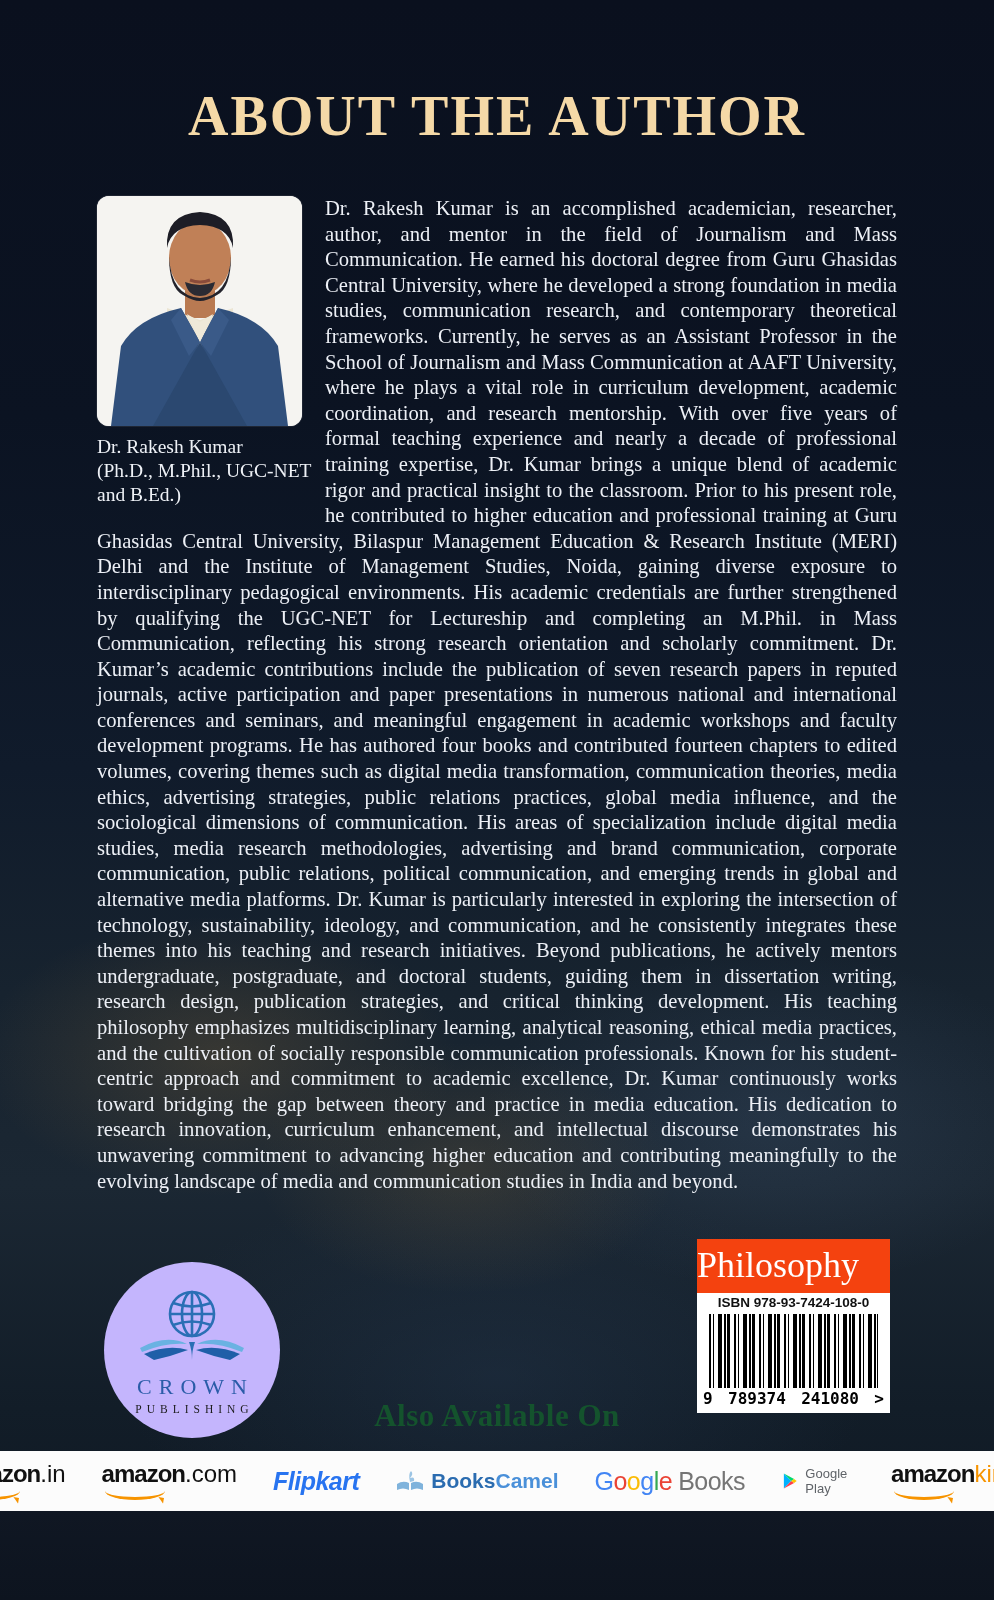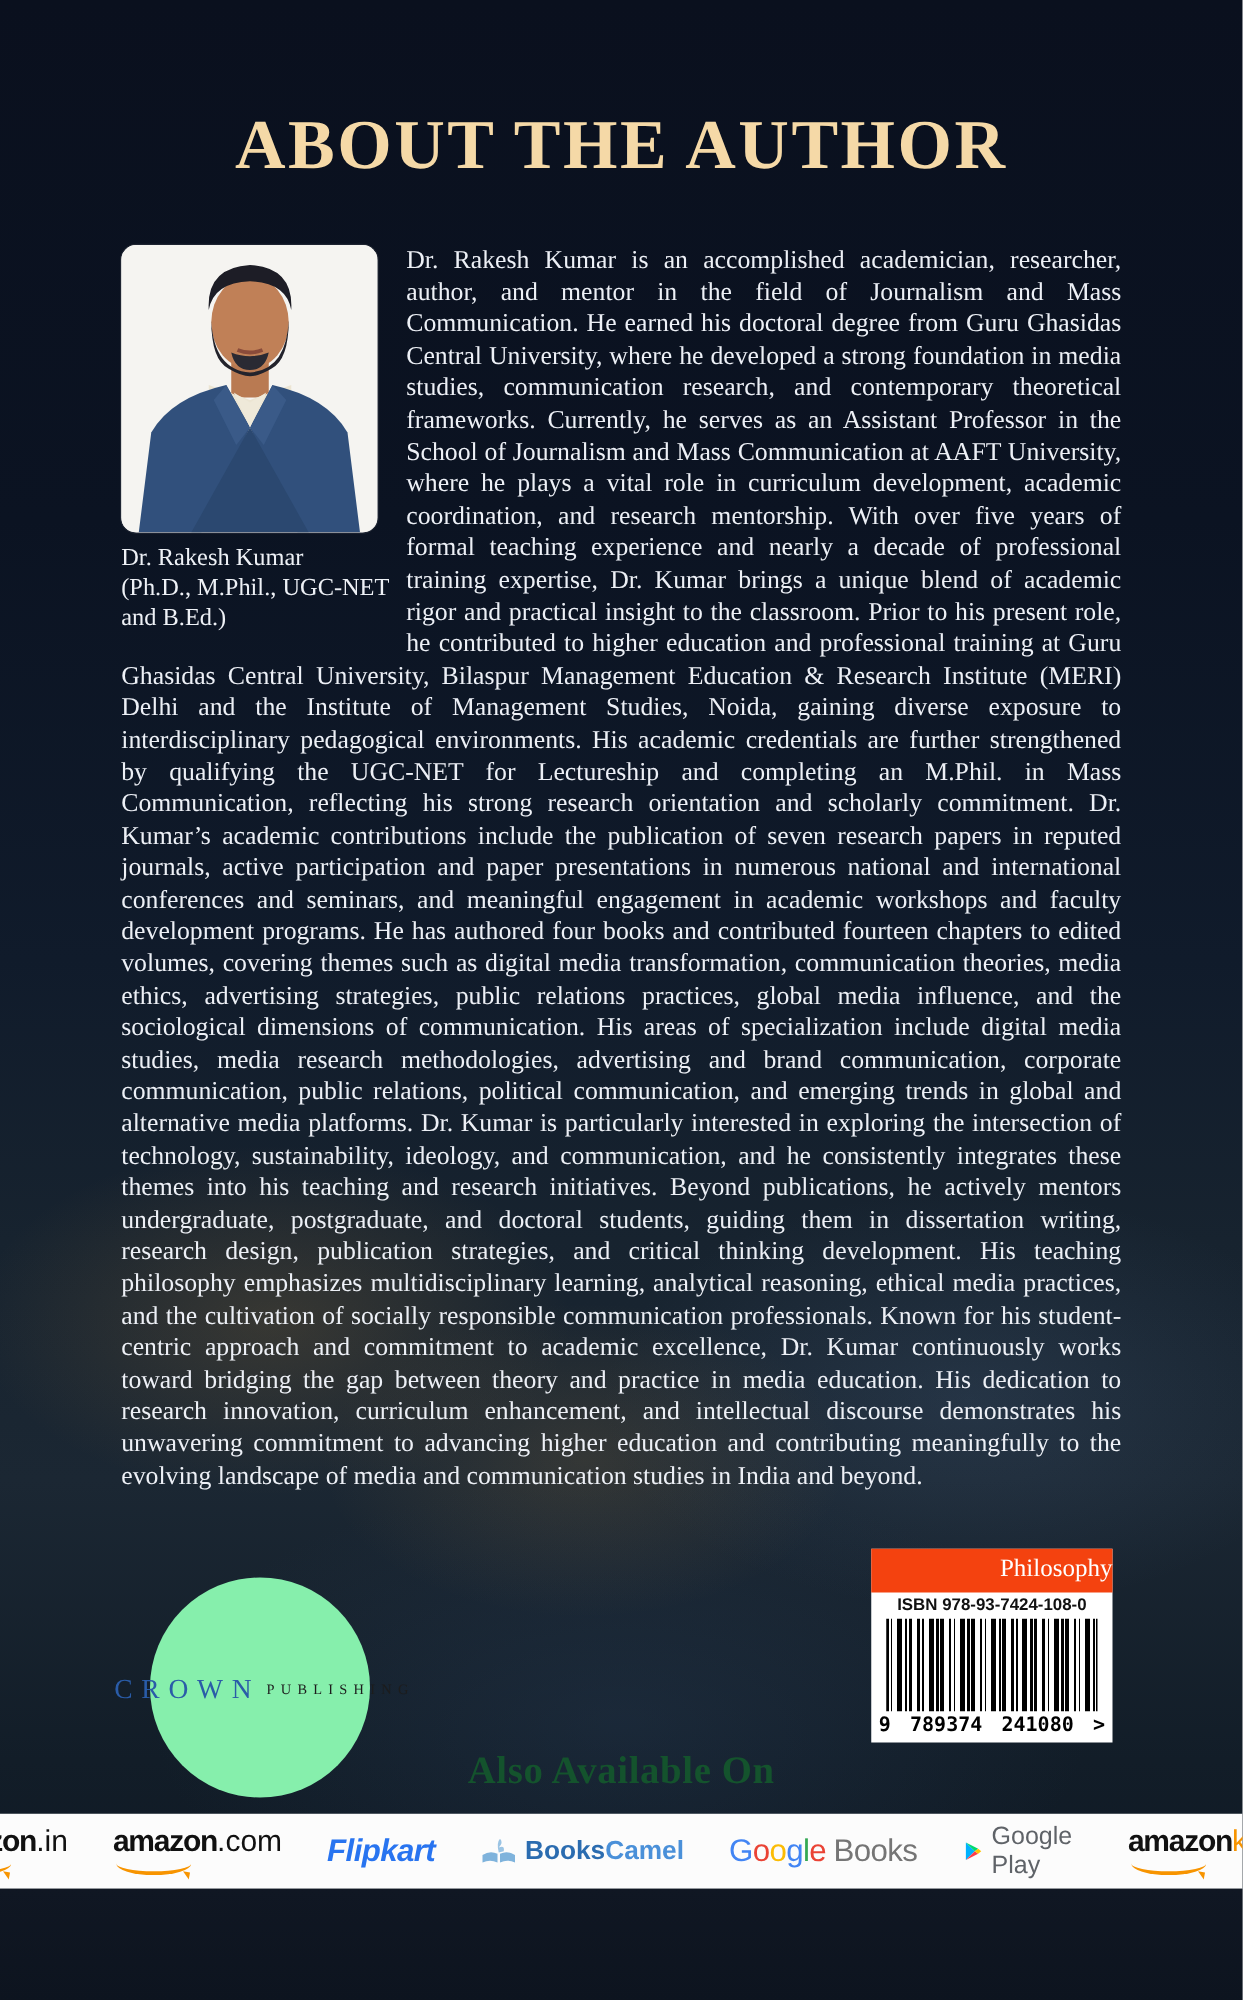--- a/index.html
+++ b/index.html
@@ -31,21 +31,21 @@
     text-justify:inter-word;
   }
   .designed{clear:right;text-align:right;color:#eef1f6;font-size:19px;margin-top:8px;}
 
   
   .price-box{
     position:absolute;left:697px;top:1239px;width:193px;background:#ffffff;
     padding-bottom:5px;
   }
   .genre{
-    color:#ffffff;text-align:right;font-size:20px;padding:5px 0 7px;
+    color:#ffffff;text-align:left;font-size:36px;padding:5px 0 7px;
   }
   .price{color:#101010;text-align:center;font-size:31px;margin-top:3px;}
   .isbn-line{
     font-family:Liberation Sans, sans-serif;color:#111;text-align:center;
     font-size:13.5px;font-weight:bold;letter-spacing:0px;margin-top:2px;white-space:nowrap;
   }
   .barcode{
     height:74px;margin:4px 12px 0;
     background-image:repeating-linear-gradient(90deg,
       #000 0px,#000 2px,#fff 2px,#fff 4px,
@@ -55,22 +55,22 @@
       #000 18px,#000 21px,#fff 21px,#fff 25px);
   }
   .digits{
     display:flex;justify-content:space-between;align-items:flex-end;
     padding:1px 6px 0;font-family:"DejaVu Sans Mono", monospace;
     font-size:16px;font-weight:bold;color:#000;
   }
 
   
   .crown-logo{
-    position:absolute;left:120px;top:1262px;width:176px;height:176px;border-radius:50%;
-    background:#86efac;display:flex;flex-direction:row;align-items:center;justify-content:center;
+    position:absolute;left:104px;top:1262px;width:176px;height:176px;border-radius:50%;
+    background:#c4b5fd;display:flex;flex-direction:column;align-items:center;justify-content:center;
   }
   .crown-name{color:#2a5ca8;font-size:22px;letter-spacing:7px;margin-top:2px;text-indent:7px;}
   .crown-sub{color:#1c1c1c;font-size:11.5px;letter-spacing:5px;margin-top:3px;text-indent:5px;font-family:"Liberation Serif",serif;}
 
   .also-available{
     position:absolute;top:1398px;left:0;width:100%;text-align:center;
     color:#14532d;font-size:31px;font-weight:bold;letter-spacing:0.5px;
   }
 
   
@@ -89,21 +89,21 @@
   }
   .az-smile::after{
     content:"";position:absolute;right:-3px;bottom:-5px;
     border:4px solid transparent;border-left-color:#f79400;transform:rotate(-35deg);
   }
   .flipkart{font-size:25px;font-weight:bold;font-style:italic;color:#2874f0;letter-spacing:-0.5px;}
   .bookscamel-text{font-size:21px;font-weight:bold;color:#2b6cb0;}
   .bookscamel-text .bc2{color:#4a90d9;}
   .gbooks{font-size:25px;letter-spacing:-0.5px;}
   .gbooks .suffix{color:#757575;margin-left:6px;}
-  .gplay-text{font-size:20px;color:#5f6368;}
+  .gplay-text{font-size:13px;color:#5f6368;}
   .kindle-suffix{font-weight:normal;color:#f79400;letter-spacing:0;}
 
   .bottom-strip{
     position:absolute;left:0;top:1511px;width:994px;height:89px;
     background:linear-gradient(180deg,#101723 0%,#0d141f 100%);
   }
 </style>
 </head>
 <body>
 

